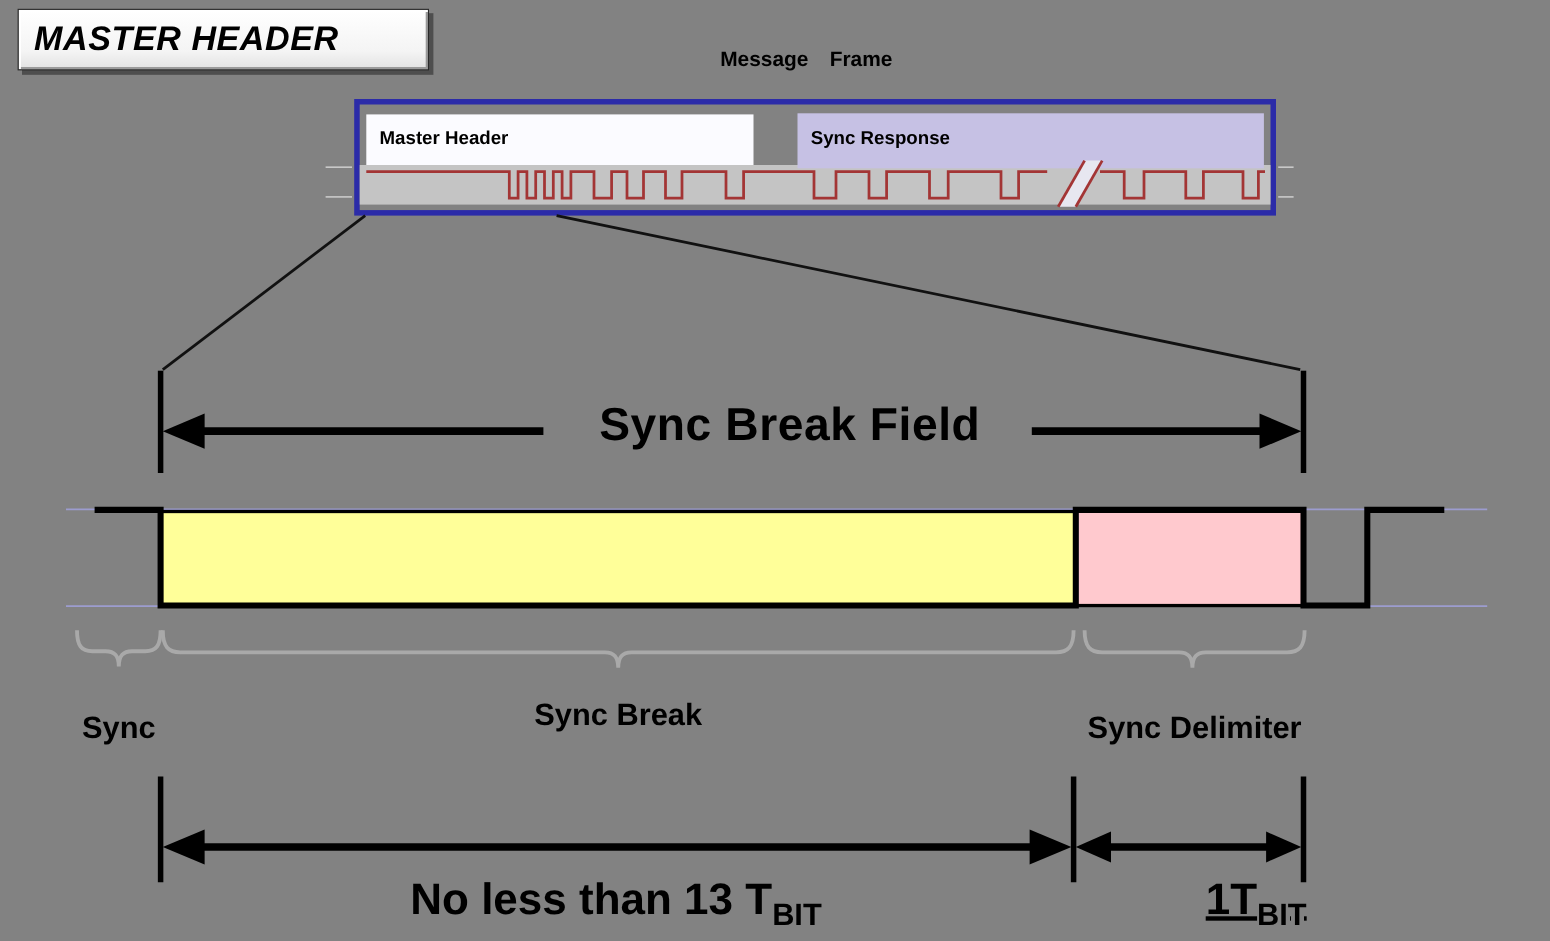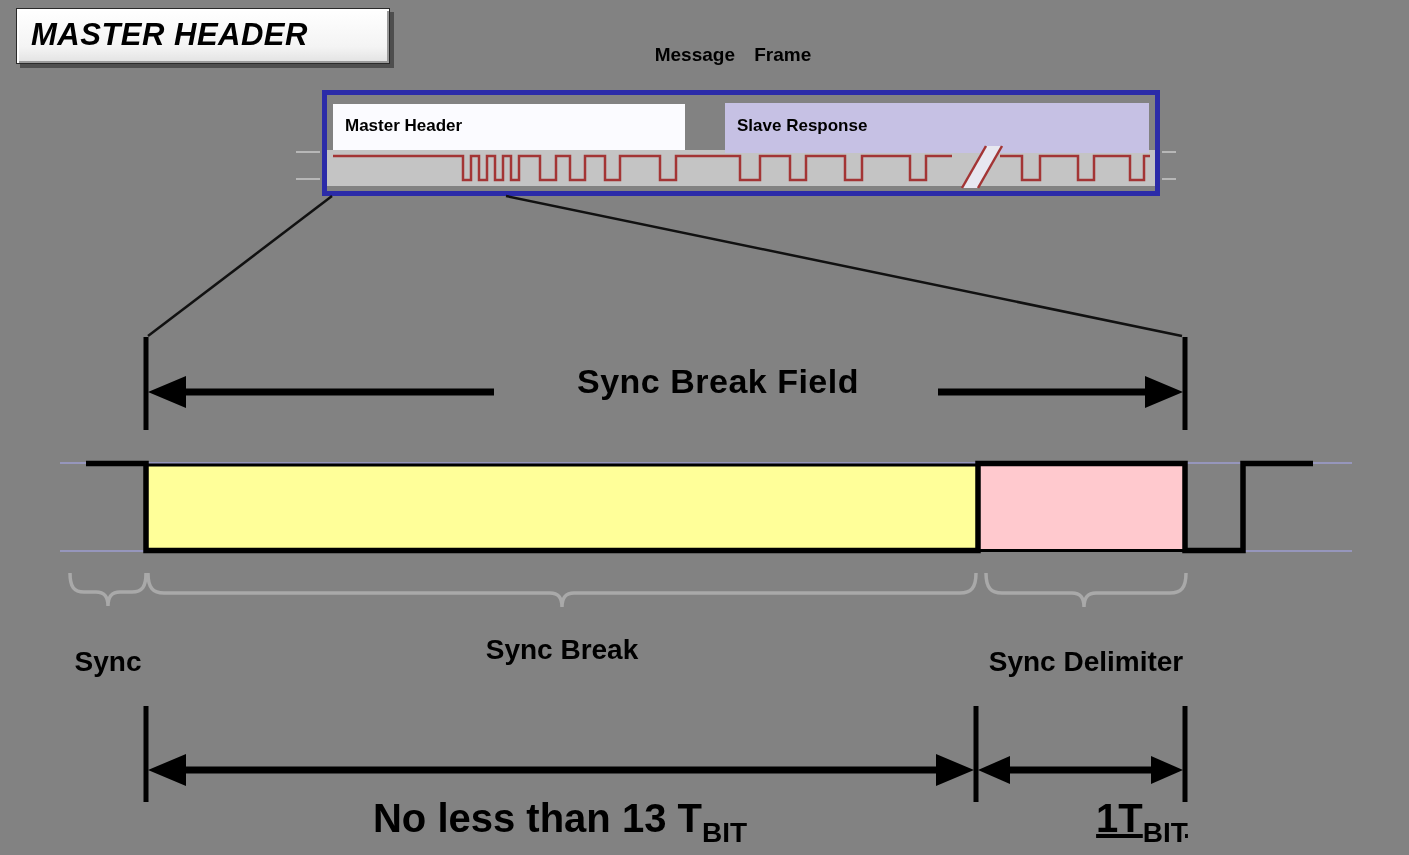--- a/index.html
+++ b/index.html
@@ -54,21 +54,21 @@
   .tick{stroke:var(--ink);stroke-width:5;fill:none;}
   .zoomline{stroke:#111111;stroke-width:2.5;fill:none;}
   .redwave{stroke:var(--waveform-red);stroke-width:2.5;fill:none;}
   .head{fill:var(--ink);}
   .brace{stroke:var(--brace);stroke-width:3.5;fill:none;}
   .yellow-rect{fill:var(--sync-break-fill);stroke:var(--ink);stroke-width:3;}
   .pink-rect{fill:var(--sync-delimiter-fill);stroke:var(--ink);stroke-width:3;}
   .slash-fill{fill:#E7E7F0;stroke:none;}
   .field-label{
     left:500px;top:362px;width:436px;text-align:center;
-    font-weight:bold;font-size:34px;letter-spacing:.5px;
+    font-weight:bold;font-size:42px;letter-spacing:.5px;
   }
   .seg-label{font-weight:bold;font-size:28px;text-align:center;}
   .seg-idle{left:60px;top:646px;width:96px;}
   .seg-break{left:412px;top:634px;width:300px;}
   .seg-delim{left:936px;top:646px;width:300px;}
   .timing{font-weight:bold;font-size:40px;text-align:center;}
   .timing .tsub{font-size:28px;vertical-align:-10px;}
   .timing-a{left:210px;top:796px;width:700px;}
   .timing-b{left:1042px;top:796px;width:200px;text-decoration:underline;}
 </style>
@@ -78,21 +78,21 @@
 <div class="abs badge">MASTER HEADER</div>
 
 <div class="abs frame-title">Message Frame</div>
 
 <div class="abs frame">
   <div class="band"></div>
   <div class="mh-box">
     <span>Master Header</span>
   </div>
   <div class="sr-box">
-    <span>Slave Response</span>
+    <span>Sync Response</span>
   </div>
 </div>
 
 <svg class="overlay" width="1409" height="855" viewBox="0 0 1409 855">
 
   <g>
     <line class="ext" x1="296" y1="152" x2="320" y2="152"></line>
     <line class="ext" x1="296" y1="179" x2="320" y2="179"></line>
     <line class="ext" x1="1162" y1="152" x2="1176" y2="152"></line>
     <line class="ext" x1="1162" y1="179" x2="1176" y2="179"></line>

